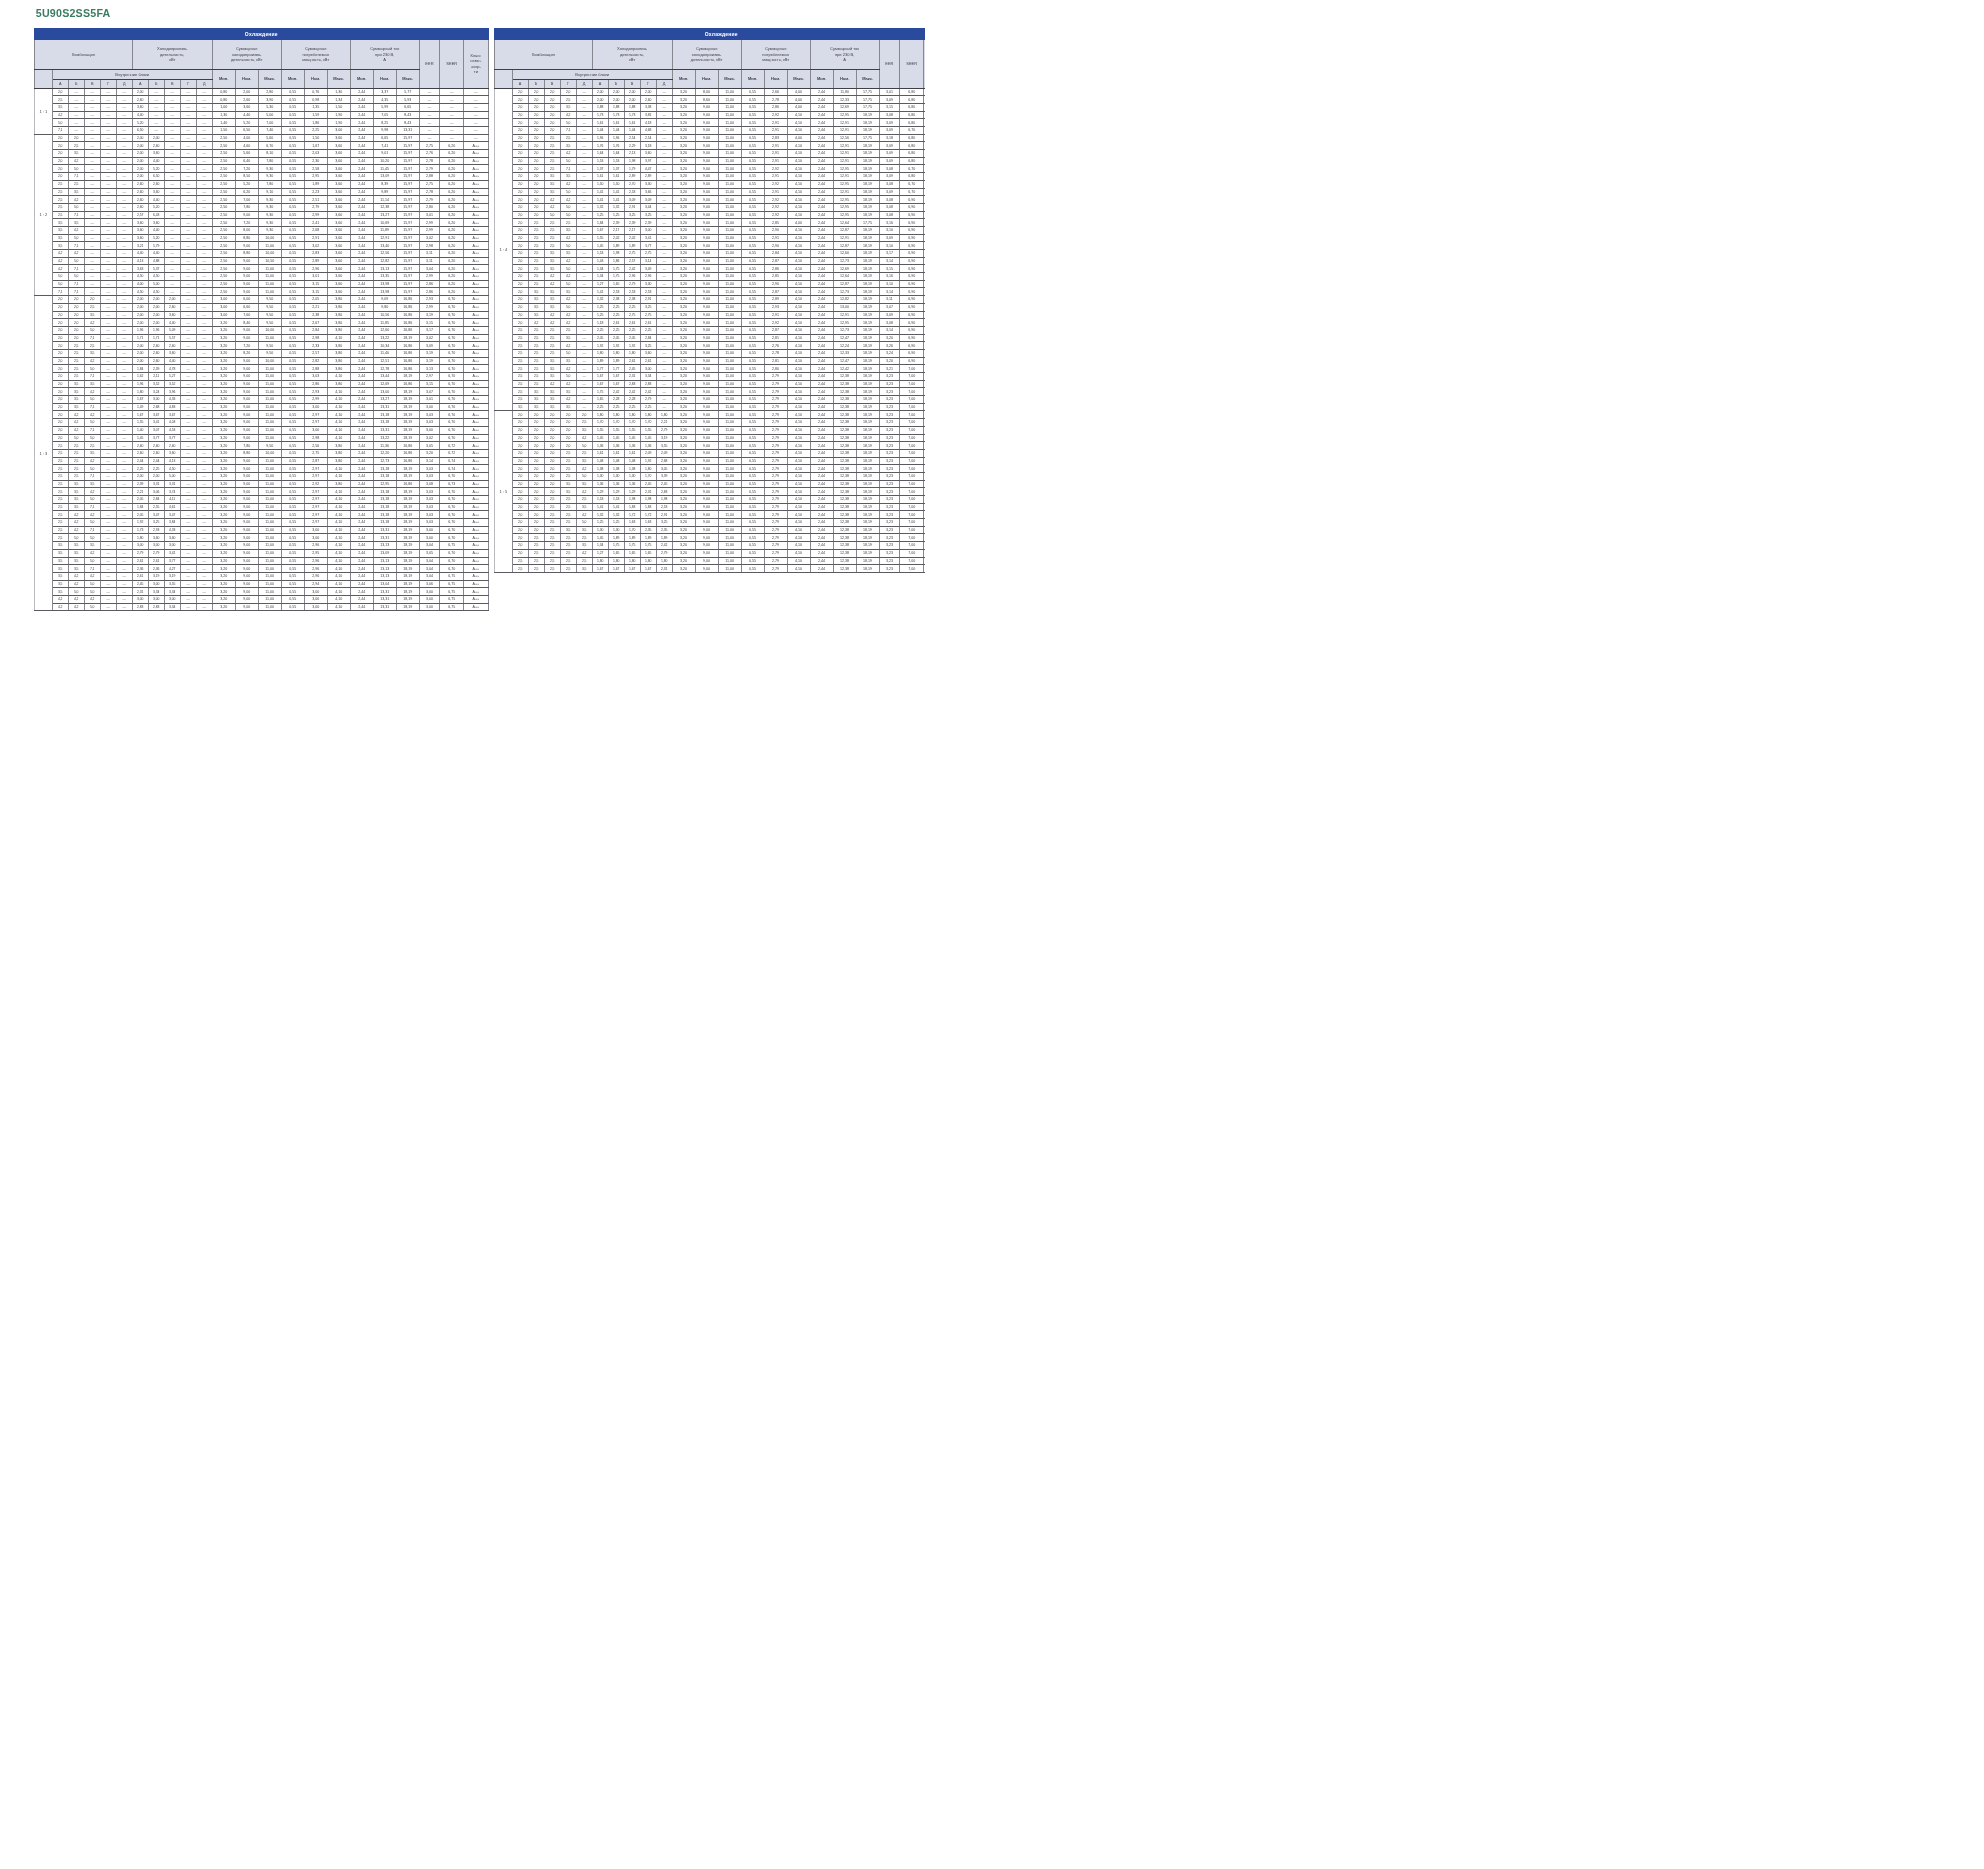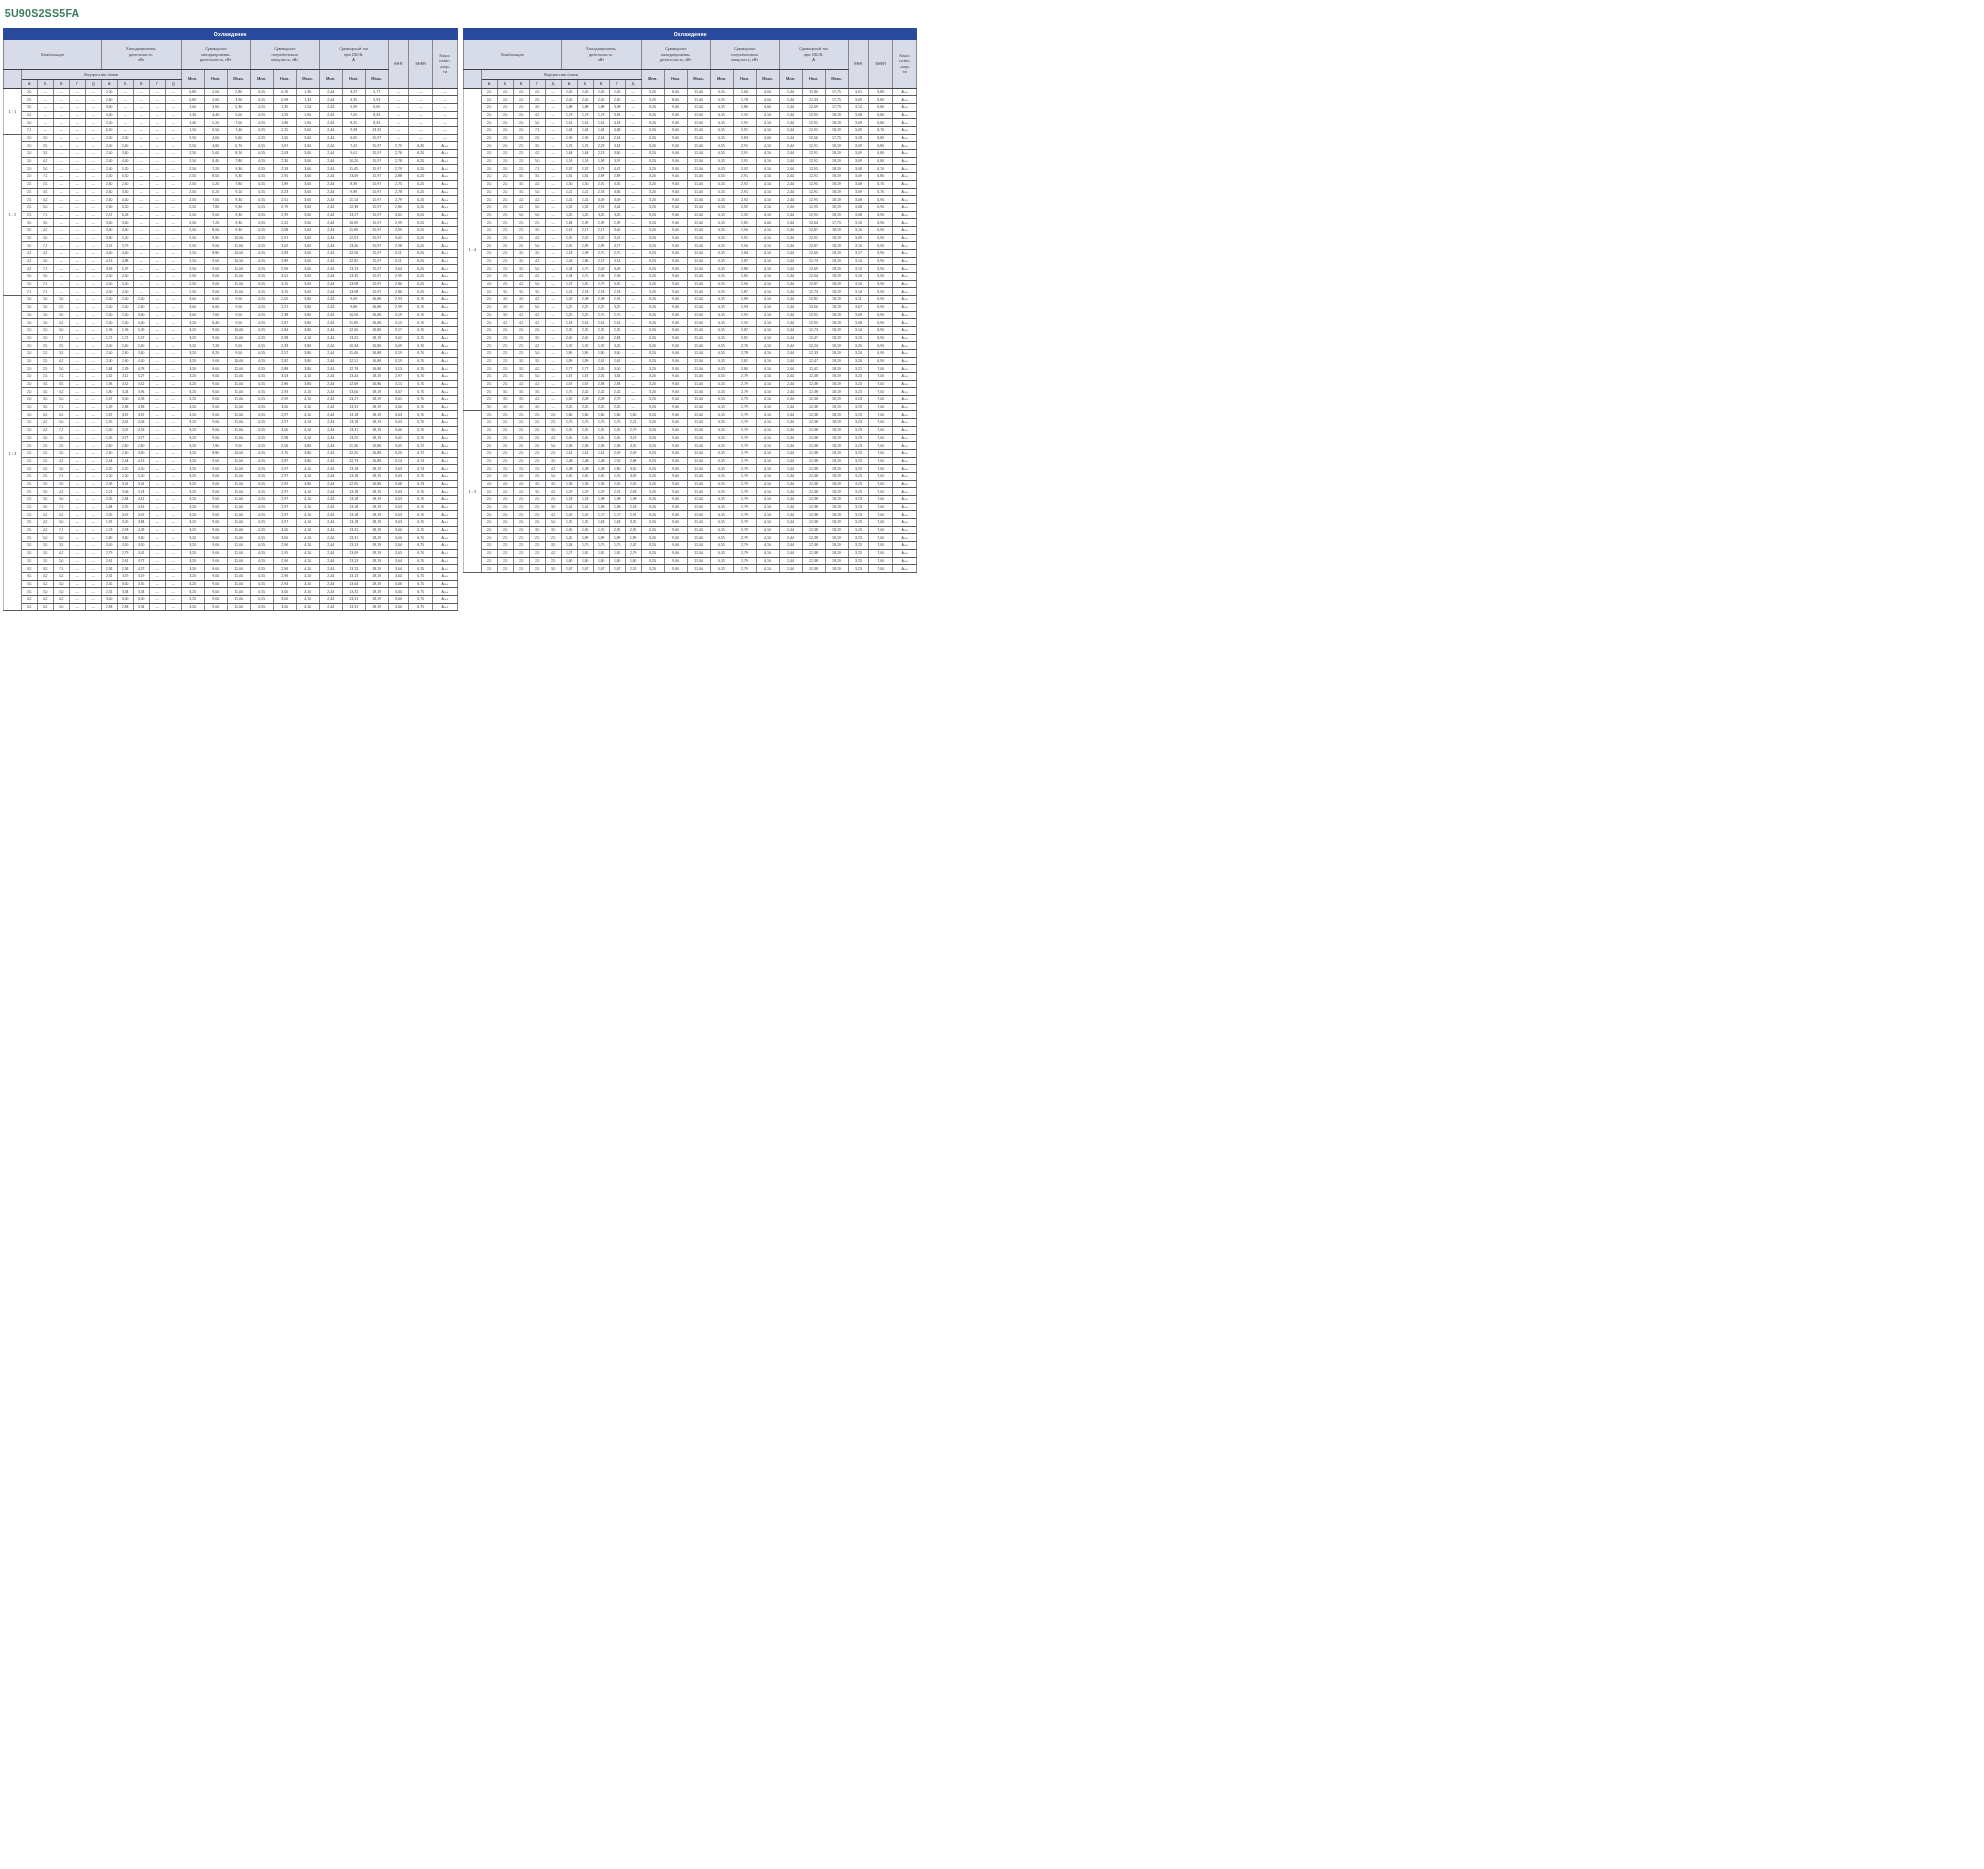--- a/index.html
+++ b/index.html
@@ -1,17 +1,17 @@
 <!DOCTYPE html>
 <html lang="ru" style="font-size:6.4px"><head>
 <meta charset="utf-8">
 <style>
   html,body{margin:0;padding:0;background:#ffffff;}
   body{font-family:"Liberation Sans","DejaVu Sans",sans-serif;color:#3f3f46;width:925px;}
-  .page{padding:4.8px 3.2px 12px 3.2px;}
+  .page{padding:4.8px 3.2px 12px 3.2px;margin-left:31px;}
   .model-title{font-size:10.7px;font-weight:bold;color:#3a7c60;margin:2.4px 0 8.7px 1.6px;letter-spacing:0.2px;}
   .tables{display:flex;gap:5.6px;align-items:flex-start;}
   table{border-collapse:collapse;table-layout:fixed;width:452px;background:#fff;}
   th,td{border:0.4px solid #87878f;padding:0;text-align:center;vertical-align:middle;overflow:hidden;}
   .titlebar{background:#2a4a9d;color:#ffffff;font-size:5px;font-weight:bold;height:10px;border:0.4px solid #2a4a9d;letter-spacing:0.2px;}
   thead th{background:#d8dbe8;font-weight:normal;color:#3f3f46;}
   tr.h1 th{height:29px;font-size:4px;line-height:1.4;}
   tr.h1 th.hb{border-bottom:1.2px solid #3f3f46;}
   tr.h2 th{height:8.7px;font-size:4px;}
   th.indoor{border-bottom:0.8px solid #3f3f46;}

